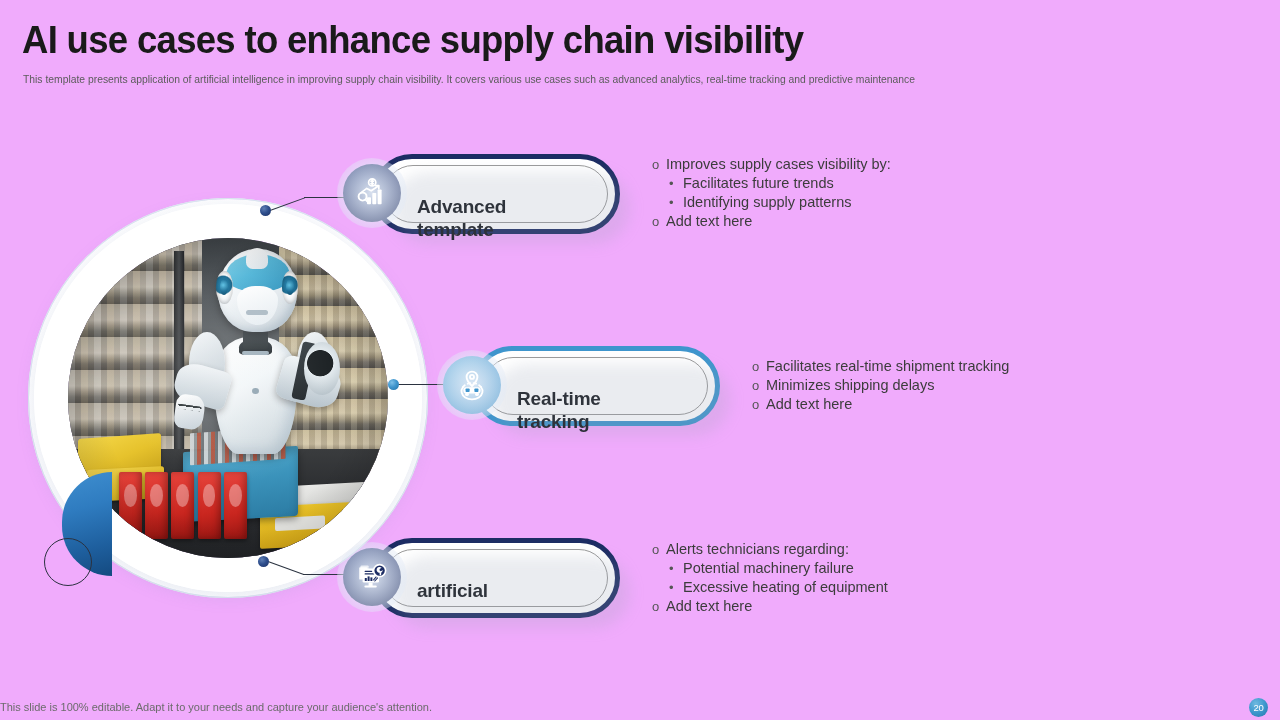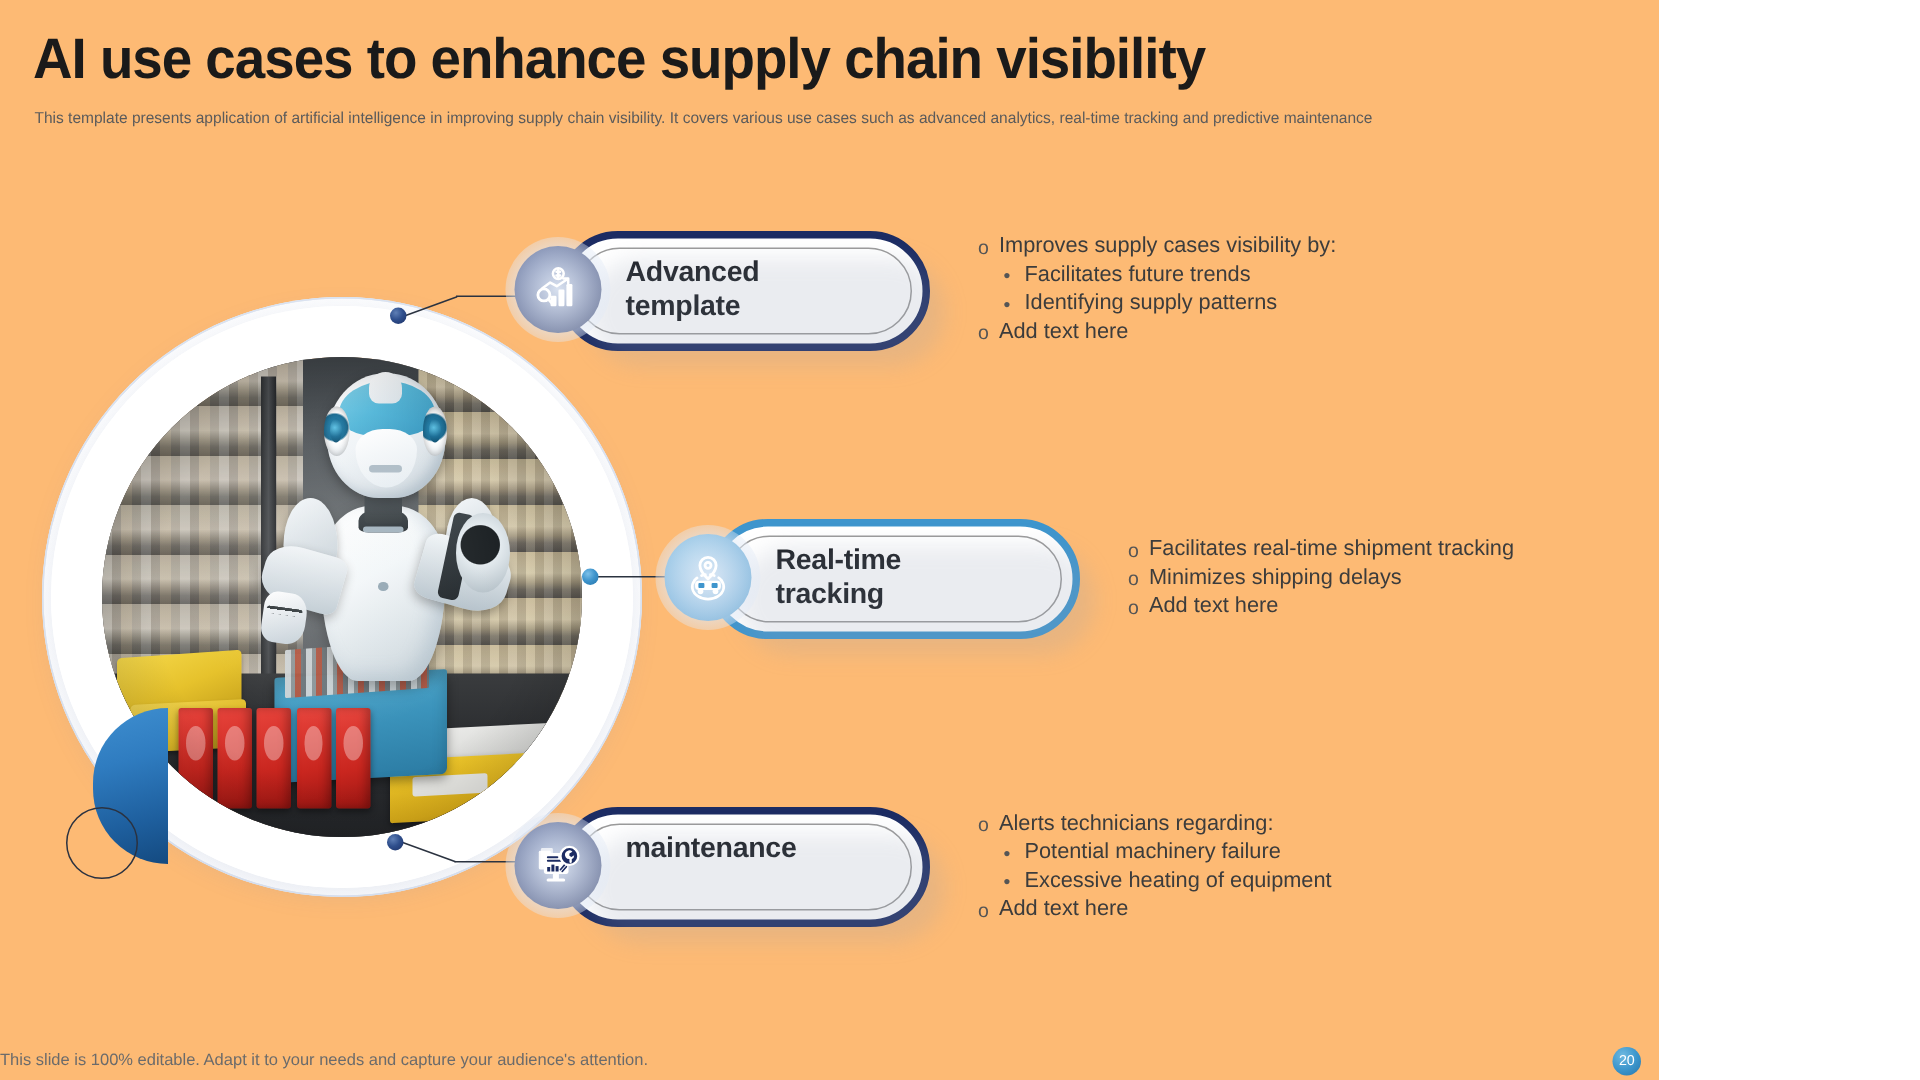--- a/index.html
+++ b/index.html
@@ -12,23 +12,23 @@
 
   body {
     font-family: "Liberation Sans", sans-serif;
     background: #ffffff;
     position: relative;
   }
 
   .slide {
     position: absolute;
     inset: 0;
-    width: 1106px;
+    width: 1280px;
     height: 720px;
-    background: #fdba74;
+    background: #f0abfc;
     overflow: hidden;
   }
 
   
   .page-title {
     position: absolute;
     left: 22px;
     top: 18px;
     width: 1120px;
     font-size: 38px;
@@ -446,20 +446,21 @@
     z-index: 9;
   }
 
   .card-title {
     position: absolute;
     font-size: 19px;
     font-weight: bold;
     color: #15181d;
     line-height: 23px;
     letter-spacing: -0.2px;
+    margin-top: 25px;
   }
 
   .icon-badge {
     position: absolute;
     width: 58px; height: 58px;
     border-radius: 50%;
     display: flex;
     align-items: center;
     justify-content: center;
     z-index: 12;
@@ -735,21 +736,21 @@
         </g>
         <path d="M19.6 20.8 L22.4 17.6 M20.8 22.0 L23.6 18.8" stroke="#1c2c63" stroke-width="1.1" stroke-linecap="round"></path>
         <g>
           <circle cx="25.6" cy="11.6" r="6.0" fill="#1c2c63" stroke="#ffffff" stroke-width="1.6"></circle>
           <path d="M27.6 8.8 a2.9 2.9 0 1 0 -2.0 4.9 l0 1.8 a0.8 0.8 0 0 0 1.6 0 l0 -1.8 a2.9 2.9 0 0 0 1.6 -2.6 l-1.9 1.2 -1.3 -0.8 0 -1.5 z" fill="#ffffff"></path>
         </g>
       </svg>
     </div>
 
     <div class="card-title" style="left:417px; top:554px; width:190px;">
-      <div>maintenance</div>
+      <div>artificial</div>
     </div>
   </div>
 
   <div class="bullets" style="left:652px; top:540px;">
     <div class="b-row lv1">
       <span class="b-mark-hollow">o</span>
       <span class="b-text">Alerts technicians regarding:</span>
     </div>
     <div class="b-row lv2">
       <span class="b-mark-solid">•</span>

